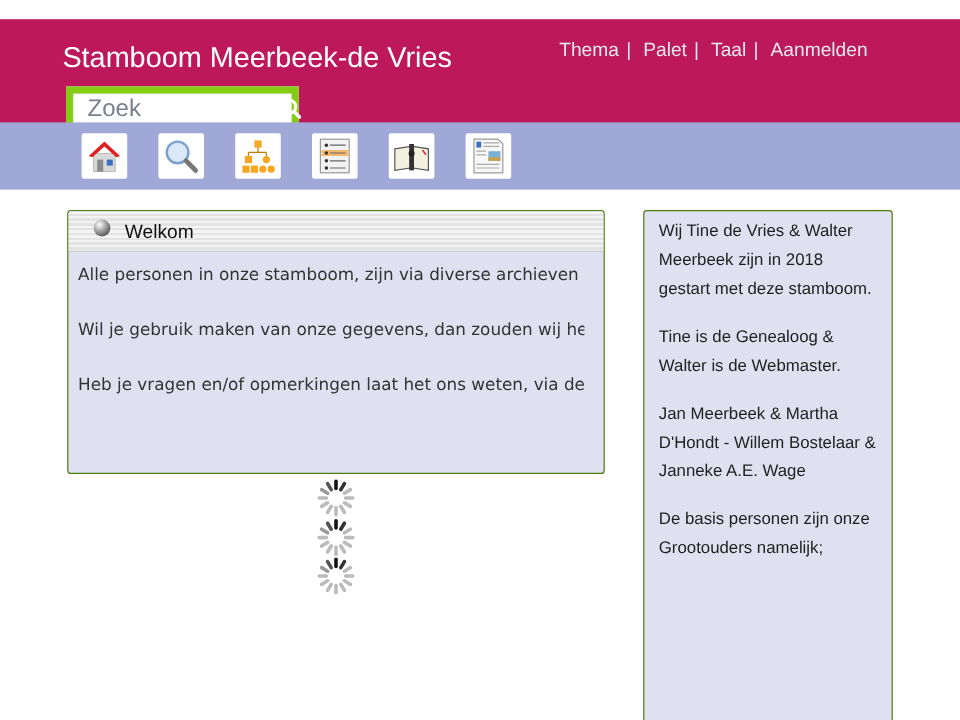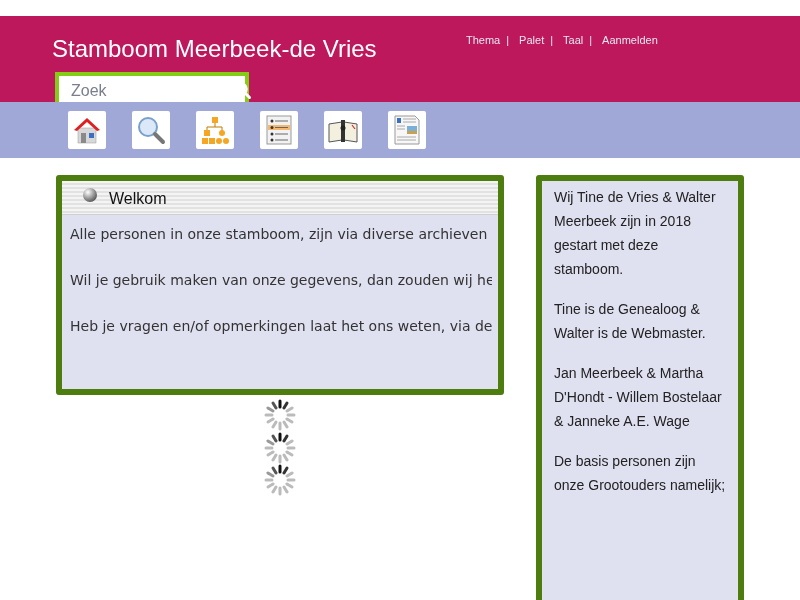--- a/index.html
+++ b/index.html
@@ -1,31 +1,31 @@
 <!DOCTYPE html>
 <html><head>
 <meta charset="utf-8">
 <style>
   * { box-sizing: border-box; margin: 0; padding: 0; }
   html, body { width: 800px; height: 600px; overflow: hidden; background: #ffffff; }
   body { font-family: "Liberation Sans", sans-serif; position: relative; }
 
   .header { position: absolute; left: 0; top: 16px; width: 800px; height: 102px; background: #be185d; }
   .site-title { position: absolute; left: 52px; top: 19px; font-size: 24px; color: #ffffff; white-space: nowrap; }
-  .top-links { position: absolute; left: 466px; top: 18px; font-size: 11px; color: #e6e8f0; white-space: nowrap; }
+  .top-links { position: absolute; left: 466px; top: 18px; font-size: 16px; color: #e6e8f0; white-space: nowrap; }
   .top-links span { cursor: pointer; }
   .top-links .sep { margin: 0 10px 0 6px; cursor: default; }
-  .search-input { position: absolute; left: 55px; top: 56px; width: 194px; height: 38px; border: 4px solid #84cc16; background: #fff; padding: 0 12px; font-size: 16px; font-family: "Liberation Sans", sans-serif; color: #333; outline: none; }
+  .search-input { position: absolute; left: 55px; top: 56px; width: 194px; height: 38px; border: 6px solid #84cc16; background: #fff; padding: 0 12px; font-size: 20px; font-family: "Liberation Sans", sans-serif; color: #333; outline: none; }
   .search-input::placeholder { color: #7a7f8c; }
   .search-btn { position: absolute; left: 232px; top: 64px; width: 22px; height: 22px; cursor: pointer; }
 
   .toolbar { position: absolute; left: 0; top: 102px; width: 800px; height: 56px; background: #a0a8d8; }
   .tool-btn { position: absolute; top: 9px; width: 38px; height: 38px; background: #fff; border-radius: 2px; cursor: pointer; display: flex; align-items: center; justify-content: center; }
 
-  .panel { position: absolute; border: 6px solid #4d7c0f; border-radius: 3px; background: #dfe0f0; overflow: hidden; }
+  .panel { position: absolute; border: 1px solid #4d7c0f; border-radius: 3px; background: #dfe0f0; overflow: hidden; }
   .panel-head { height: 34px; background: repeating-linear-gradient(to bottom, #f4f4f4 0px, #f4f4f4 2px, #e2e2e2 2px, #e2e2e2 4px); border-bottom: 1px solid #cfcfcf; position: relative; }
   .panel-head .ball { position: absolute; left: 21px; top: 7px; width: 14px; height: 14px; border-radius: 50%; background: radial-gradient(circle at 35% 30%, #ffffff 0%, #b0b0b0 35%, #505050 80%, #303030 100%); }
   .panel-head .title { position: absolute; left: 47px; top: 9px; font-size: 16px; color: #111; }
 
   .welkom { left: 56px; top: 175px; width: 448px; height: 220px; }
   .welkom .body { padding: 6px 8px; font-family: "DejaVu Sans", sans-serif; font-size: 14px; color: #333; white-space: nowrap; overflow: hidden; width: 446px; }
   .welkom .body p { height: 46px; line-height: 26px; overflow: hidden; width: 422px; }
 
   .over { left: 536px; top: 175px; width: 208px; height: 440px; }
   .over .body { padding: 4px 12px; font-size: 14px; color: #222; line-height: 24px; }

